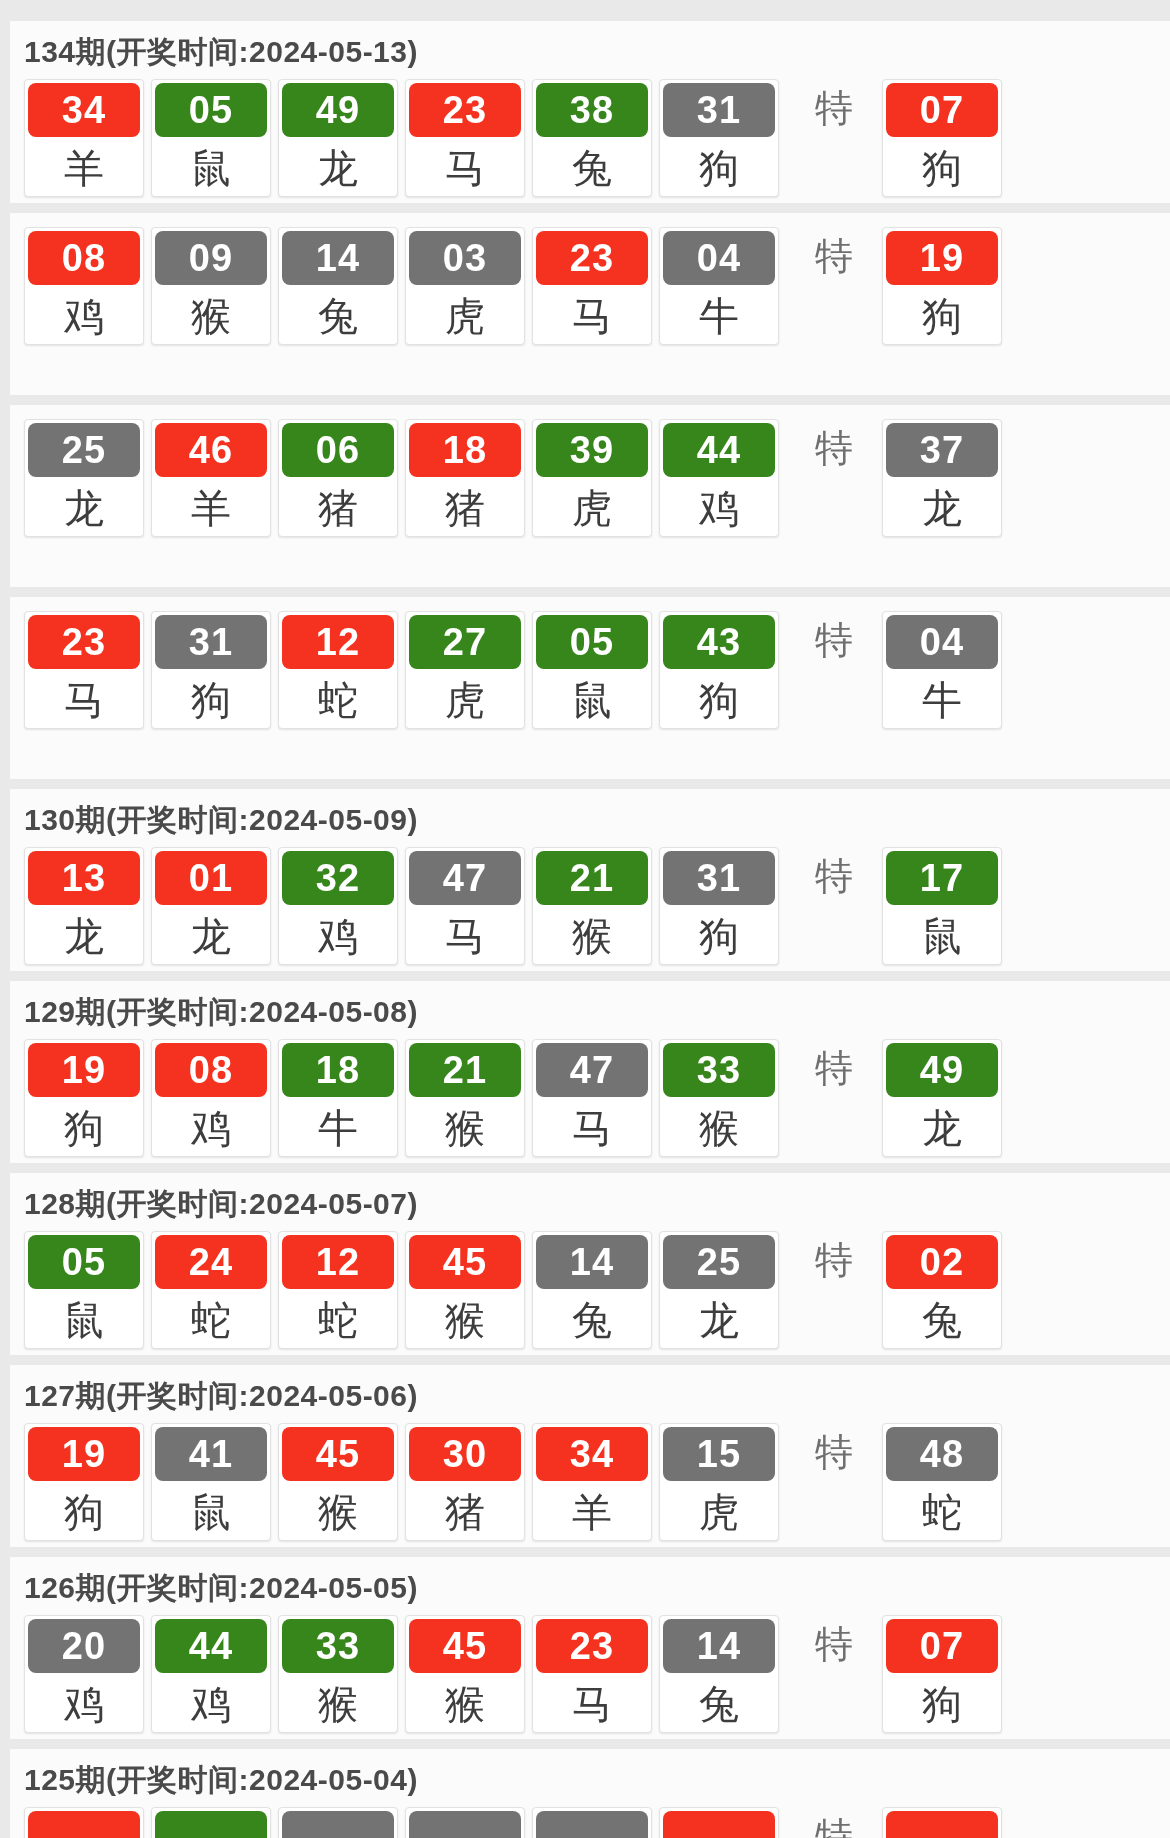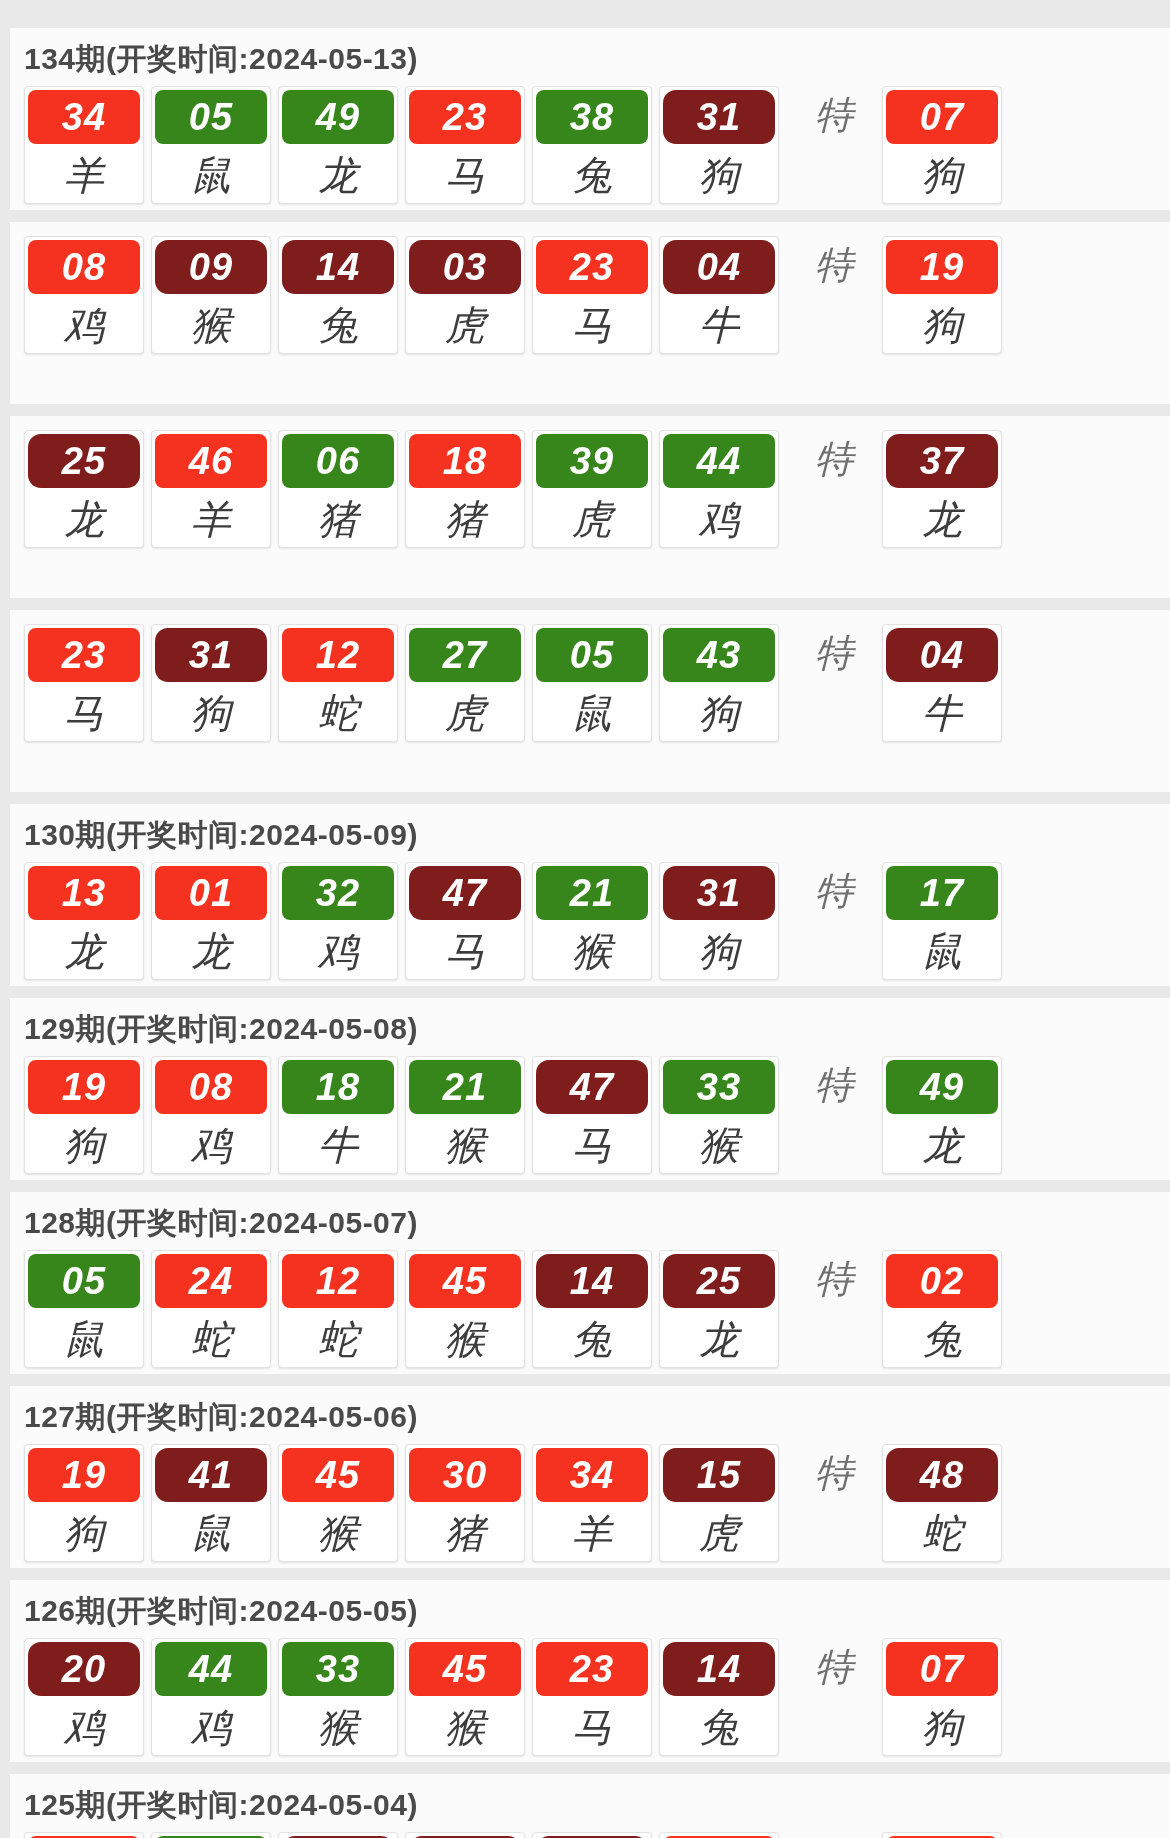--- a/index.html
+++ b/index.html
@@ -4,36 +4,35 @@
 <style>
   html,body{margin:0;padding:0;}
   body{
     width:1170px;height:1838px;overflow:hidden;
     background:#e9e9e9;
     font-family:"Liberation Sans","DejaVu Sans",sans-serif;
   }
   .page{padding-top:16px;}
   .section{
     background:#fbfbfb;
-    margin:12px 0 10px 10px;
+    margin:5px 0 10px 10px;
     padding:14px 0 12px 14px;
     height:156px;
   }
   .header{
     font-size:30px;
     font-weight:700;
     color:#4a4a4a;
     line-height:34px;
     margin-bottom:10px;
     letter-spacing:0.5px;
   }
   .row{
     display:flex;
     align-items:flex-start;
-    font-style:italic;
   }
   .cell{
     width:118px;
     background:#ffffff;
     border:1px solid #e2e2e2;
     border-radius:4px;
     box-shadow:0 1px 2px rgba(0,0,0,0.10);
     margin-right:7px;
     flex:0 0 auto;
   }
@@ -61,21 +60,21 @@
     width:96px;
     height:58px;
     line-height:58px;
     text-align:center;
     font-size:38px;
     color:#6f6f6f;
     flex:0 0 auto;
   }
   .num.red{background:#f5321f;}
   .num.green{background:#37861c;}
-  .num.blue{background:#7f1d1d;border-radius:13px;}
+  .num.blue{background:#737373;}
 </style>
 </head>
 <body>
 
 <div class="page">
 
     <section class="section">
       <div class="header">134期(开奖时间:2024-05-13)</div>
       <div class="row">
 

